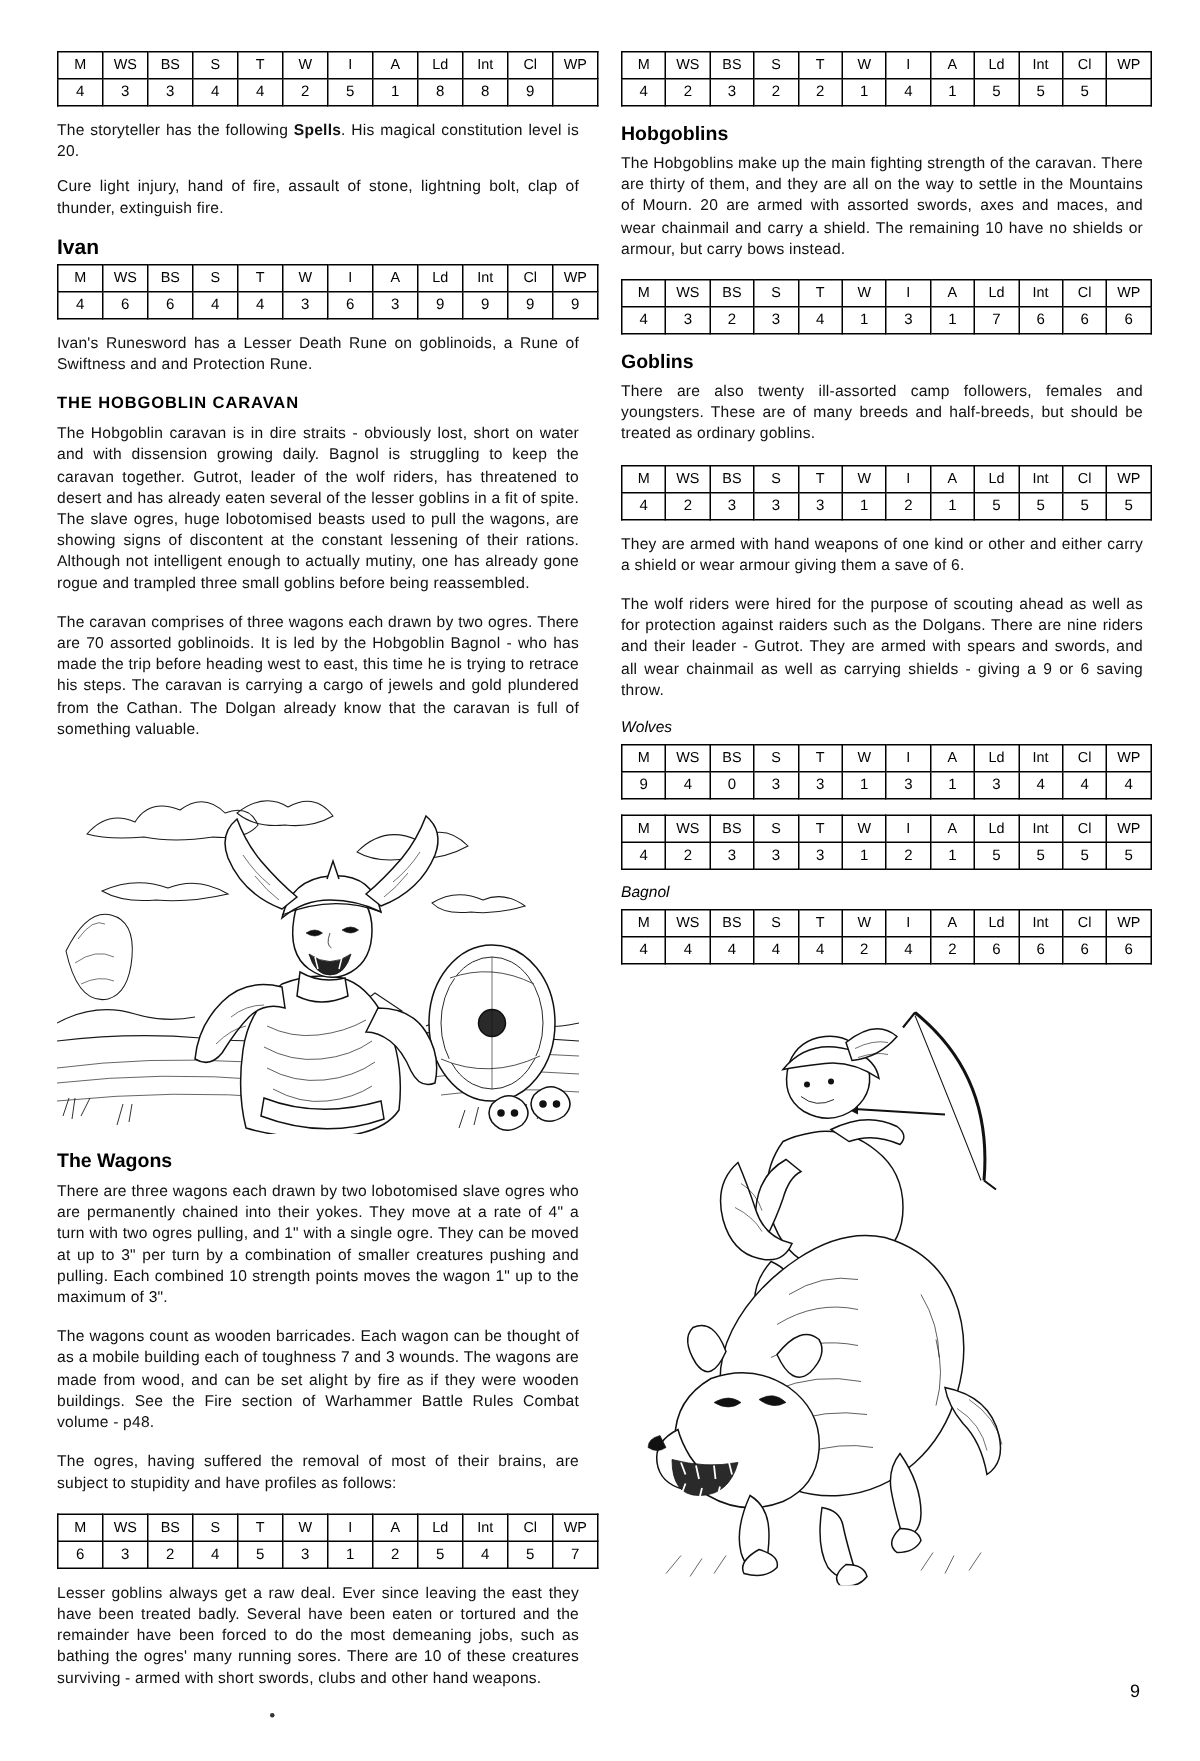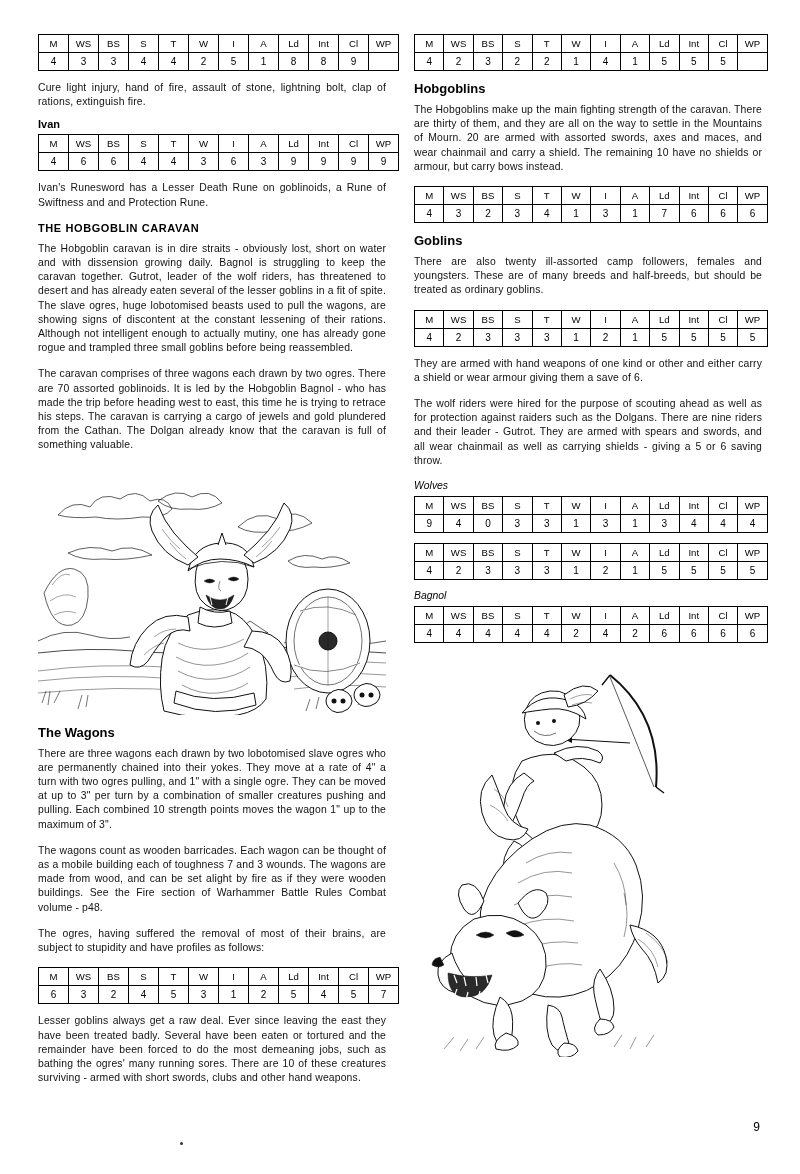--- a/index.html
+++ b/index.html
@@ -46,21 +46,21 @@
     margin:4px 0 7px 0;
     color:#000;
   }
   .h-small{
     font-size:10.4px;
     margin:2px 0 5px 0;
     color:#000;
     font-style:italic;
   }
   .h-italicname{
-    font-size:11px;
+    font-size:14px;
     font-weight:bold;
     margin:2px 0 4px 0;
   }
   b{font-weight:bold;}
 
   
   table.stats{
     border-collapse:collapse;
     margin:0 0 10px 0;
     table-layout:fixed;
@@ -138,21 +138,22 @@
         <td>5</td>
         <td>1</td>
         <td>8</td>
         <td>8</td>
         <td>9</td>
         <td></td>
       </tr>
     </tbody>
         </table>
 
-    <p class="body tight">Cure light injury, hand of fire, assault of stone, lightning bolt, clap of rations, extinguish fire.</p>
+    <p class="body tight">The storyteller has the following <b>Spells</b>.  His magical constitution level is 20.</p>
+    <p class="body tight">Cure light injury, hand of fire, assault of stone, lightning bolt, clap of thunder, extinguish fire.</p>
 
     <div class="h-italicname">Ivan</div>
 
     <table class="stats w348">
       <tbody>
             <tr class="hdr">
         <td>M</td>
         <td>WS</td>
         <td>BS</td>
         <td>S</td>
@@ -443,21 +444,21 @@
         <td>5</td>
         <td>5</td>
         <td>5</td>
         <td>5</td>
       </tr>
     </tbody>
         </table>
 
     <p class="body">They are armed with hand weapons of one kind or other and either carry a shield or wear armour giving them a save of 6.</p>
 
-    <p class="body">The wolf riders were hired for the purpose of scouting ahead as well as for protection against raiders such as the Dolgans.  There are nine riders and their leader - Gutrot.  They are armed with spears and swords, and all wear chainmail as well as carrying shields - giving a 5 or 6 saving throw.</p>
+    <p class="body">The wolf riders were hired for the purpose of scouting ahead as well as for protection against raiders such as the Dolgans.  There are nine riders and their leader - Gutrot.  They are armed with spears and swords, and all wear chainmail as well as carrying shields - giving a 9 or 6 saving throw.</p>
 
     <div class="h-small">Wolves</div>
     <table class="stats w340">
       <tbody>
             <tr class="hdr">
         <td>M</td>
         <td>WS</td>
         <td>BS</td>
         <td>S</td>
         <td>T</td>

